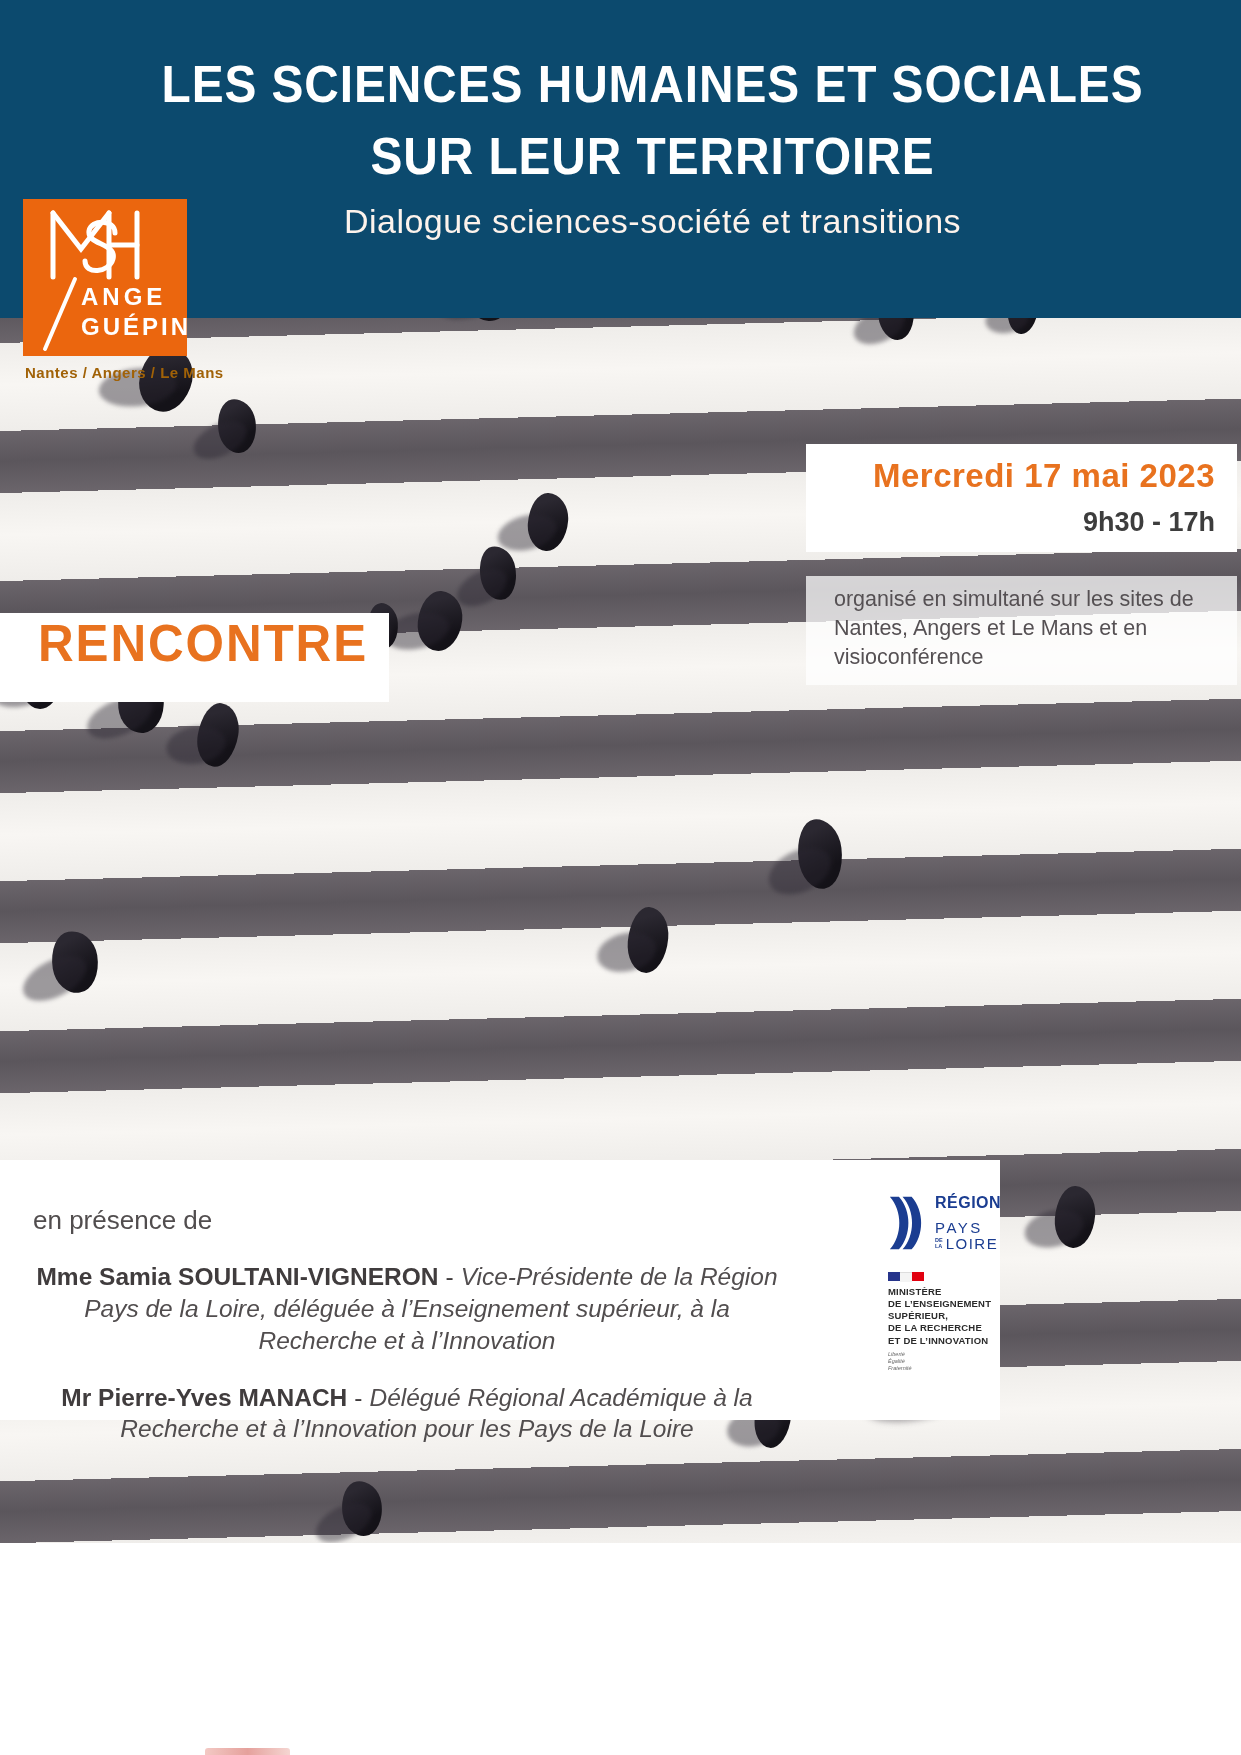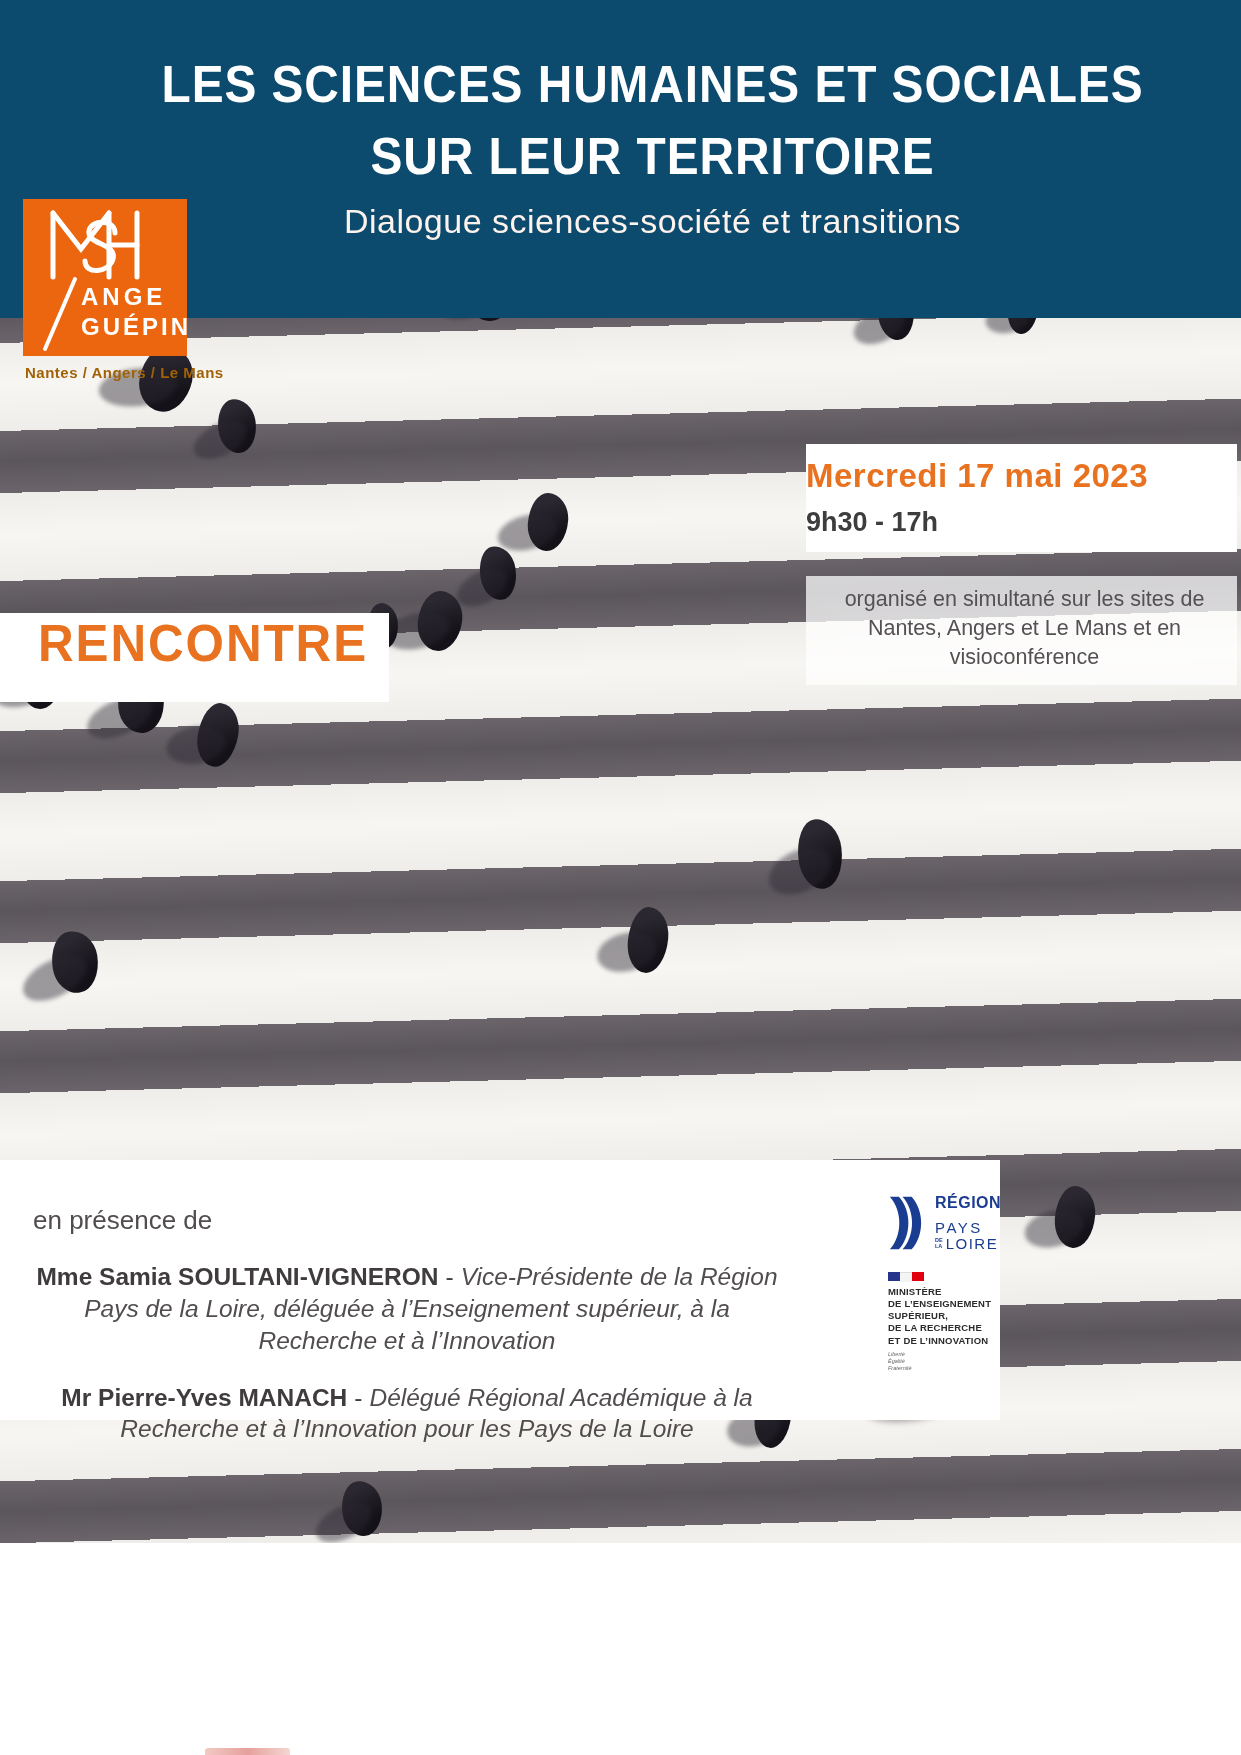--- a/index.html
+++ b/index.html
@@ -25,27 +25,27 @@
     border-radius:46% 54% 50% 50%/55% 45% 55% 45%;}
   .ped::before{content:"";position:absolute;left:-75%;top:42%;width:150%;height:58%;
     background:rgba(45,40,50,0.45);border-radius:50%;transform:rotate(-18deg);filter:blur(2px);}
   .umbrella{position:absolute;border-radius:50%;
     background:repeating-conic-gradient(from 10deg,#2A3663 0 30deg,#3A476F 30deg 60deg);}
   .umbrella::before{content:"";position:absolute;left:-40%;top:45%;width:130%;height:55%;
     background:rgba(45,40,50,0.4);border-radius:50%;transform:rotate(-15deg);filter:blur(3px);}
 
   
   .date-box{position:absolute;left:806px;top:444px;width:431px;height:108px;background:#fff;z-index:4;
-    box-sizing:border-box;text-align:left;padding:13px 22px 0 0;}
+    box-sizing:border-box;text-align:right;padding:13px 22px 0 0;}
   .date{color:#E8721F;font-size:33px;font-weight:bold;letter-spacing:0.5px;}
   .time{margin-top:12px;color:#3D3D3D;font-size:27px;font-weight:bold;}
 
   
   .org-box{position:absolute;left:806px;top:576px;width:431px;z-index:4;box-sizing:border-box;
-    background:rgba(255,255,255,0.74);padding:9px 22px 12px 28px;text-align:center;
+    background:rgba(255,255,255,0.74);padding:9px 22px 12px 28px;text-align:left;
     color:#555053;font-size:21.5px;line-height:1.36;}
 
   
   .rencontre{position:absolute;left:0;top:577px;width:389px;height:89px;background:#fff;z-index:4;
     display:flex;align-items:flex-start;box-sizing:border-box;padding-left:38px;margin-top:36px;}
   .rencontre-text{color:#E8721F;font-size:52px;font-weight:bold;letter-spacing:2px;transform:scaleX(0.95);transform-origin:left center;}
 
   
   .guests{position:absolute;left:0;top:1160px;width:1000px;height:260px;background:#fff;z-index:4;
     box-sizing:border-box;padding:16px 0 0 33px;color:#514D4E;}

